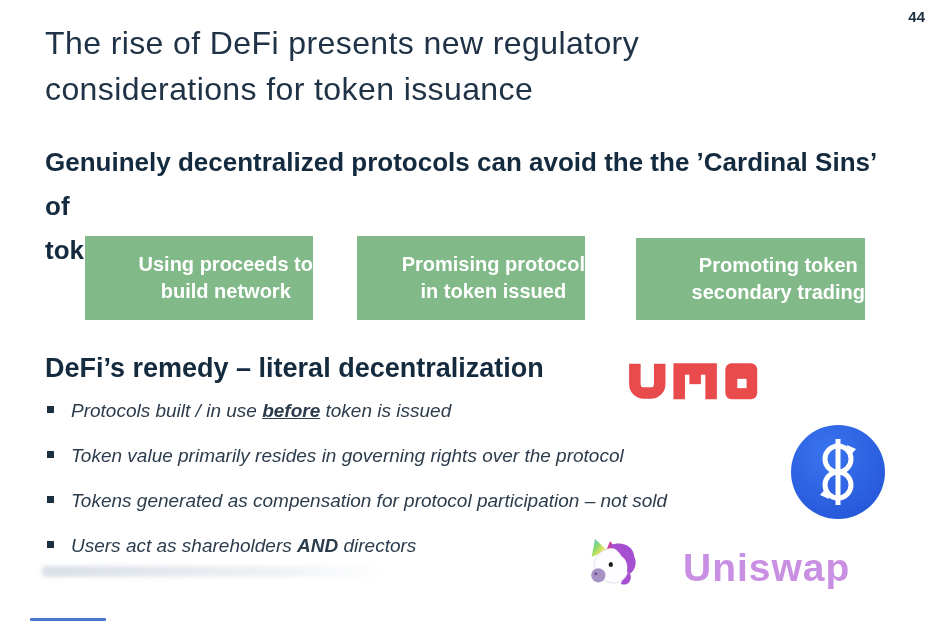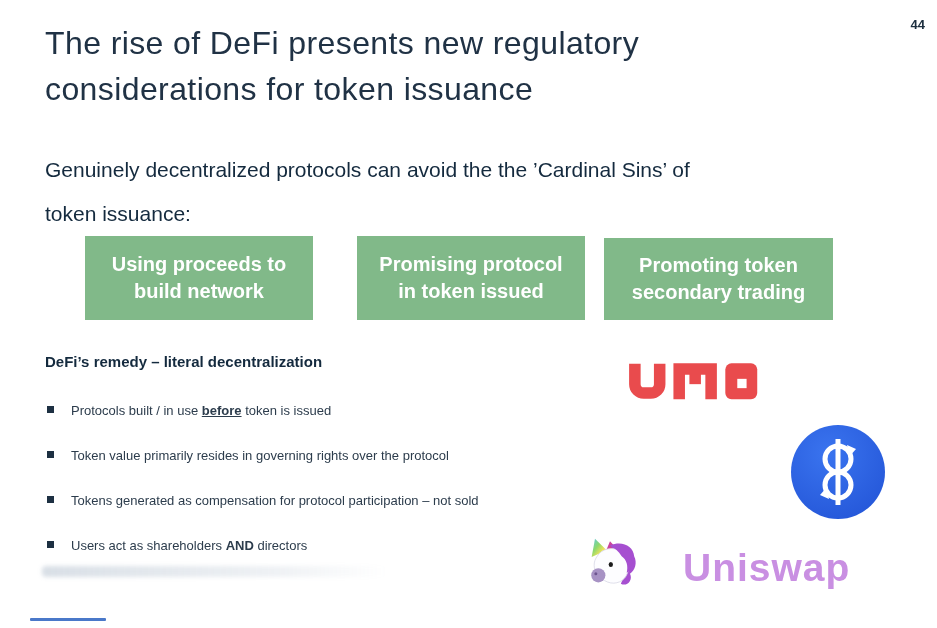--- a/index.html
+++ b/index.html
@@ -1,48 +1,48 @@
 <!DOCTYPE html>
 <html><head>
 <meta charset="utf-8">
 <style>
   html,body { margin:0; padding:0; background:#ffffff; }
   .slide {
     position:relative; width:937px; height:628px; overflow:hidden;
     background:#ffffff; font-family:"Liberation Sans", sans-serif;
   }
   .page-num {
-    position:absolute; top:17px; right:12px;
-    font-size:13px; font-weight:bold; color:#1d2f3f;
+    position:absolute; top:8px; right:12px;
+    font-size:15px; font-weight:bold; color:#1d2f3f;
   }
   .title {
     position:absolute; left:45px; top:20px; width:820px;
     font-size:32px; font-weight:300; letter-spacing:0.4px;
     color:#203245; line-height:46px;
   }
   .subtitle {
-    position:absolute; left:45px; top:148px; width:860px;
-    font-size:21px; font-weight:normal; color:#142a3e; line-height:44px;
+    position:absolute; left:45px; top:140px; width:860px;
+    font-size:26px; font-weight:bold; color:#142a3e; line-height:44px;
   }
   .sin-box {
     position:absolute; top:236px; width:228px; height:84px;
-    background:#81b989; display:flex; align-items:center; justify-content:center;
+    background:#81b989; display:flex; align-items:center; justify-content:flex-end;
     text-align:center;
   }
   .sin-box-label { color:#ffffff; font-weight:bold; font-size:20px; line-height:27px; }
   .remedy-heading {
     position:absolute; left:45px; top:353px;
-    font-size:15px; font-weight:bold; color:#142a3e;
+    font-size:27px; font-weight:bold; color:#142a3e;
   }
   .bullets { position:absolute; left:45px; top:398px; width:760px; }
   .bullet-row { display:flex; align-items:flex-start; height:45px; }
   .bullet-sq {
     width:7px; height:7px; background:#1d3042; margin:8px 17px 0 2px; flex:none;
   }
-  .bullet-text { font-size:13px; color:#2c3c4c; line-height:26px; }
+  .bullet-text { font-size:19px; color:#2c3c4c; line-height:26px;font-style:italic; }
   .em-bold-underline { font-weight:bold; text-decoration:underline; }
   .em-bold { font-weight:bold; }
   .uma-logo { position:absolute; left:626px; top:360px; }
   .yearn-logo { position:absolute; left:790px; top:424px; }
   .unicorn { position:absolute; left:585px; top:537px; }
   .uniswap-label {
     position:absolute; left:683px; top:546px;
     font-size:39px; font-weight:600; letter-spacing:1px; color:#c98fe2;
   }
   .ghost-artifact {
@@ -83,21 +83,21 @@
     </div>
   </div>
 
   <div class="sin-box" style="left:357px;">
     <div class="sin-box-label">
       <span>Promising protocol</span><br>
       <span>in token issued</span>
     </div>
   </div>
 
-  <div class="sin-box" style="left:604px; top:238px; width:229px; height:82px;">
+  <div class="sin-box" style="left:636px; top:238px; width:229px; height:82px;">
     <div class="sin-box-label">
       <span>Promoting token</span><br>
       <span>secondary trading</span>
     </div>
   </div>
 
   <div class="remedy-heading">DeFi’s remedy – literal decentralization</div>
 
   <div class="uma-logo">
     <span class="sr-only">UMA</span>

